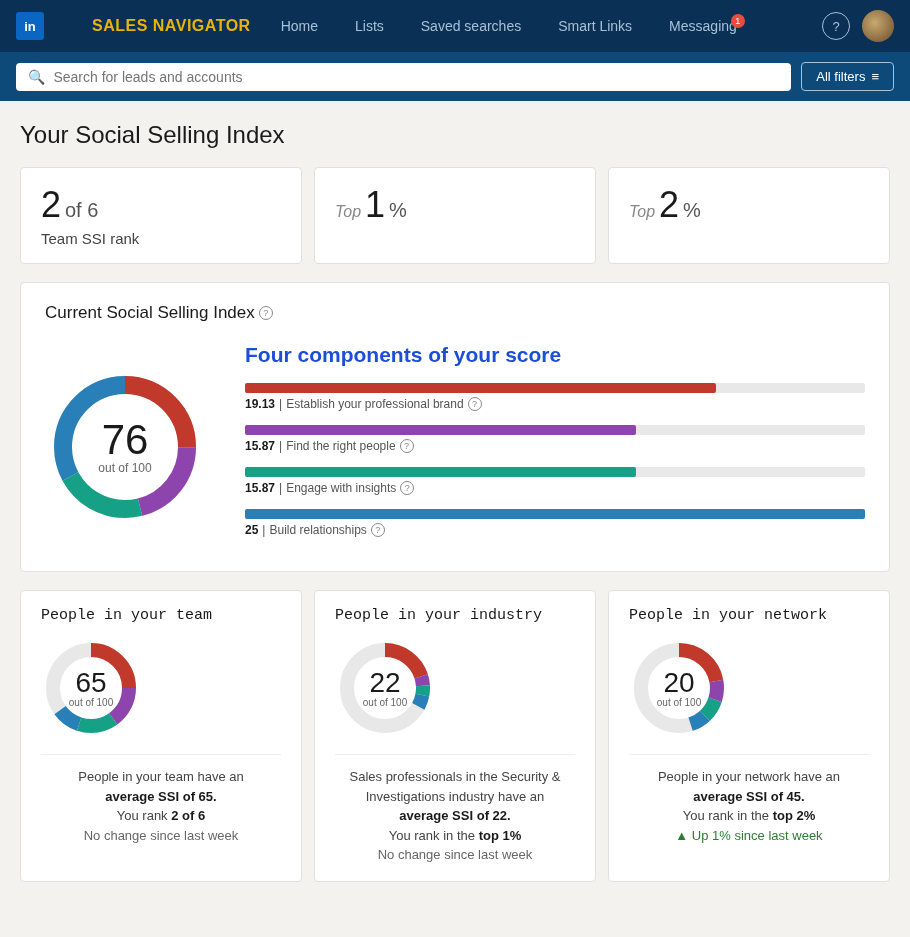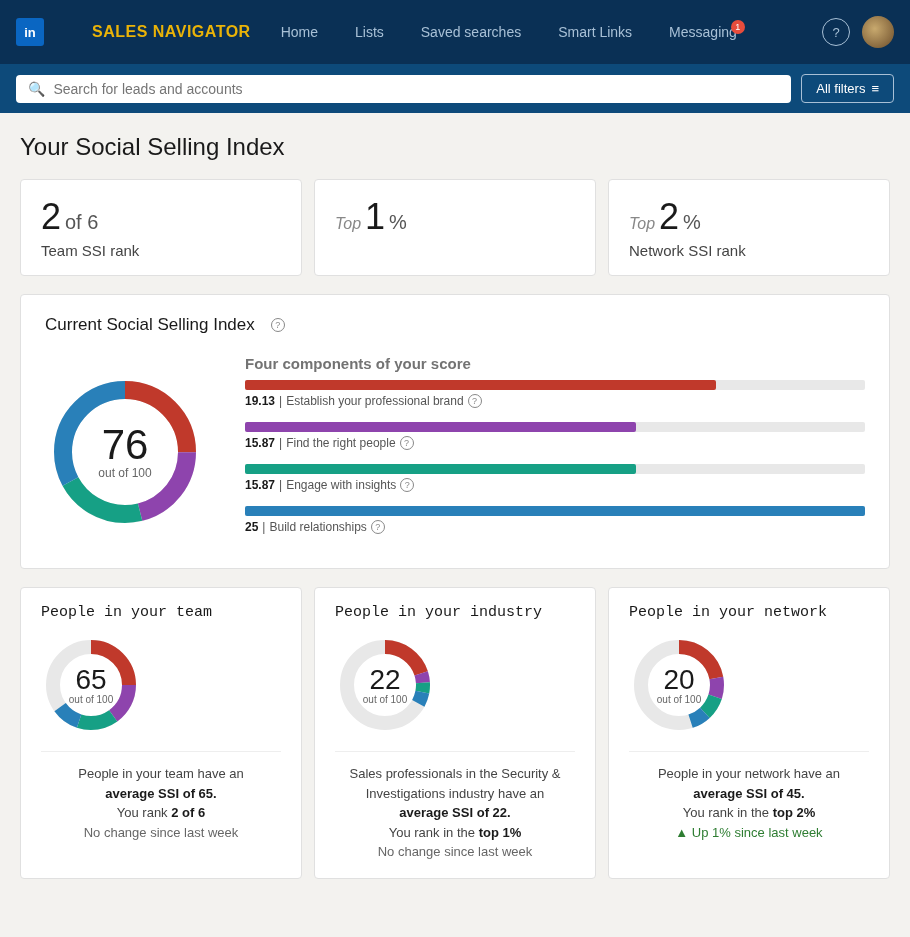--- a/index.html
+++ b/index.html
@@ -4,21 +4,21 @@
   <style>
     * { box-sizing: border-box; margin: 0; padding: 0; }
     body { font-family: -apple-system, BlinkMacSystemFont, 'Segoe UI', Arial, sans-serif; background: #f3f2ef; font-size: 14px; color: #333; }
 
     
     .navbar {
       background: #0a3055;
       display: flex;
       align-items: center;
       padding: 0 16px;
-      height: 64px;
+      height: 52px;
       gap: 8px;
     }
     .nav-logo {
       display: flex; align-items: center; gap: 6px;
     }
     .nav-logo-box {
       background: #0a66c2; color: white; font-weight: bold; font-size: 13px;
       width: 28px; height: 28px; display: flex; align-items: center; justify-content: center;
       border-radius: 3px;
     }
@@ -85,32 +85,32 @@
     .rank-card-top { font-size: 16px; color: #888; font-style: italic; font-weight: 400; }
     .rank-card-label { font-size: 15px; color: #444; margin-top: 4px; }
 
     
     .ssi-card {
       background: white; border: 1px solid #e0e0e0; border-radius: 4px;
       padding: 20px 24px; margin-bottom: 18px;
     }
     .ssi-card-title {
       font-size: 17px; font-weight: 500; color: #1a1a1a; margin-bottom: 20px;
-      display: flex; align-items: center; gap: 16px;
+      display: flex; align-items: center; gap: 4px;
     }
     .ssi-body { display: flex; align-items: center; gap: 40px; }
     .ssi-donut-wrap { position: relative; width: 160px; height: 160px; flex-shrink: 0; text-decoration: underline; }
     .ssi-score-center {
       position: absolute; top: 50%; left: 50%; transform: translate(-50%, -50%);
       text-align: center;
     }
     .ssi-score-num { font-size: 42px; font-weight: 300; color: #1a1a1a; line-height: 1; }
     .ssi-score-sub { font-size: 12px; color: #666; }
     .ssi-bars { flex: 1; }
-    .ssi-bars-title { font-size: 15px; font-weight: 600; color: #737373; margin-bottom: 8px; }
+    .ssi-bars-title { font-size: 21px; font-weight: 600; color: #1d4ed8; margin-bottom: 16px; }
     .bar-row { margin-bottom: 14px; }
     .bar-track { background: #e8e8e8; border-radius: 2px; height: 10px; width: 100%; margin-bottom: 4px; position: relative; }
     .bar-fill { height: 100%; border-radius: 2px; }
     .bar-label { font-size: 12px; color: #555; display: flex; align-items: center; gap: 4px; }
     .bar-value { font-weight: 600; color: #1a1a1a; }
     .help-circle {
       display: inline-flex; align-items: center; justify-content: center;
       width: 14px; height: 14px; border: 1px solid #888; border-radius: 50%;
       font-size: 9px; color: #888; cursor: pointer;
     }
@@ -198,21 +198,20 @@
         <span style="font-size:20px;color:#555;font-weight:300;">%</span>
       </div>
     </div>
 
     <div class="rank-card">
       <div>
         <span class="rank-card-top">Top</span>
         <span style="font-size:36px;font-weight:300;color:#1a1a1a;">2</span>
         <span style="font-size:20px;color:#555;font-weight:300;">%</span>
       </div>
-      <div class="rank-card-label">Network SSI rank</div>
     </div>
   </div>
 
   <div class="ssi-card">
     <div class="ssi-card-title">
       <span>Current Social Selling Index</span>
       <span class="help-circle">?</span>
     </div>
     <div class="ssi-body">
 

